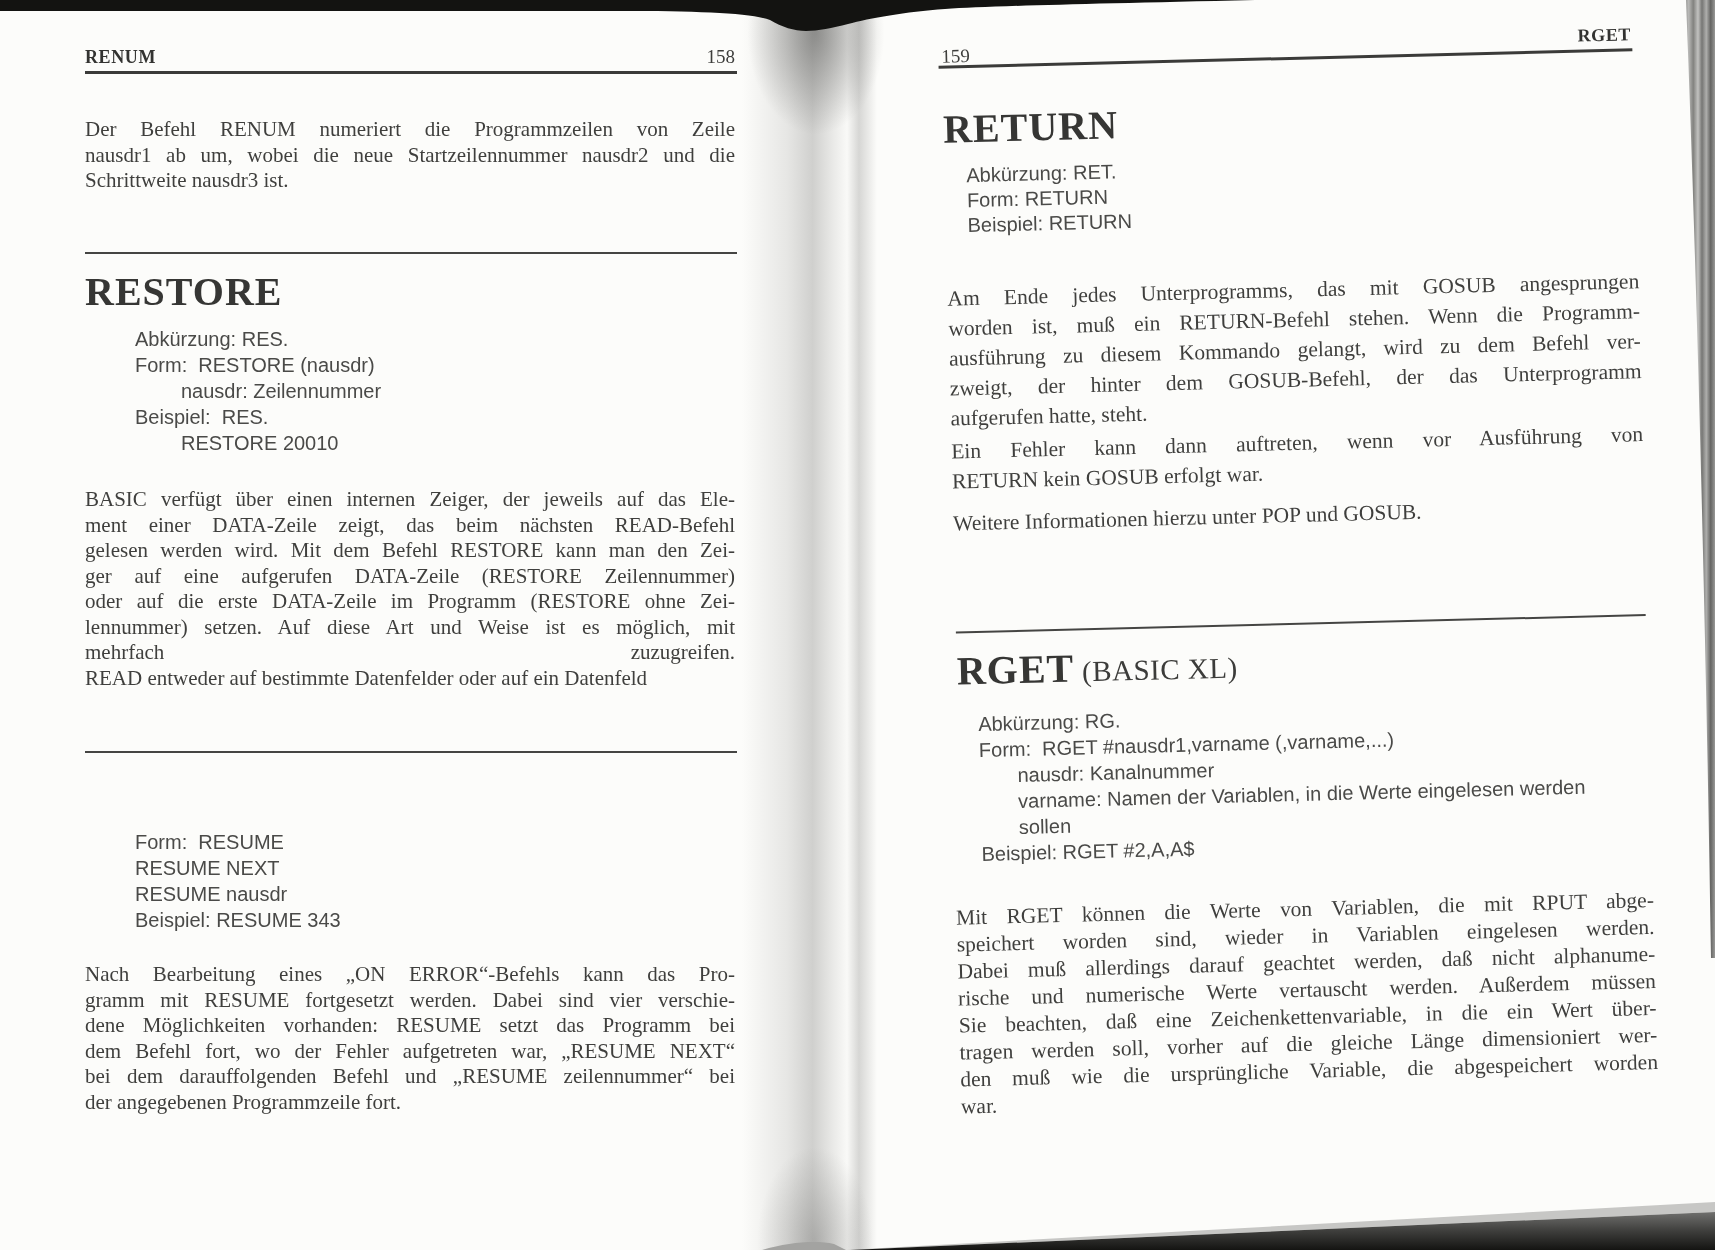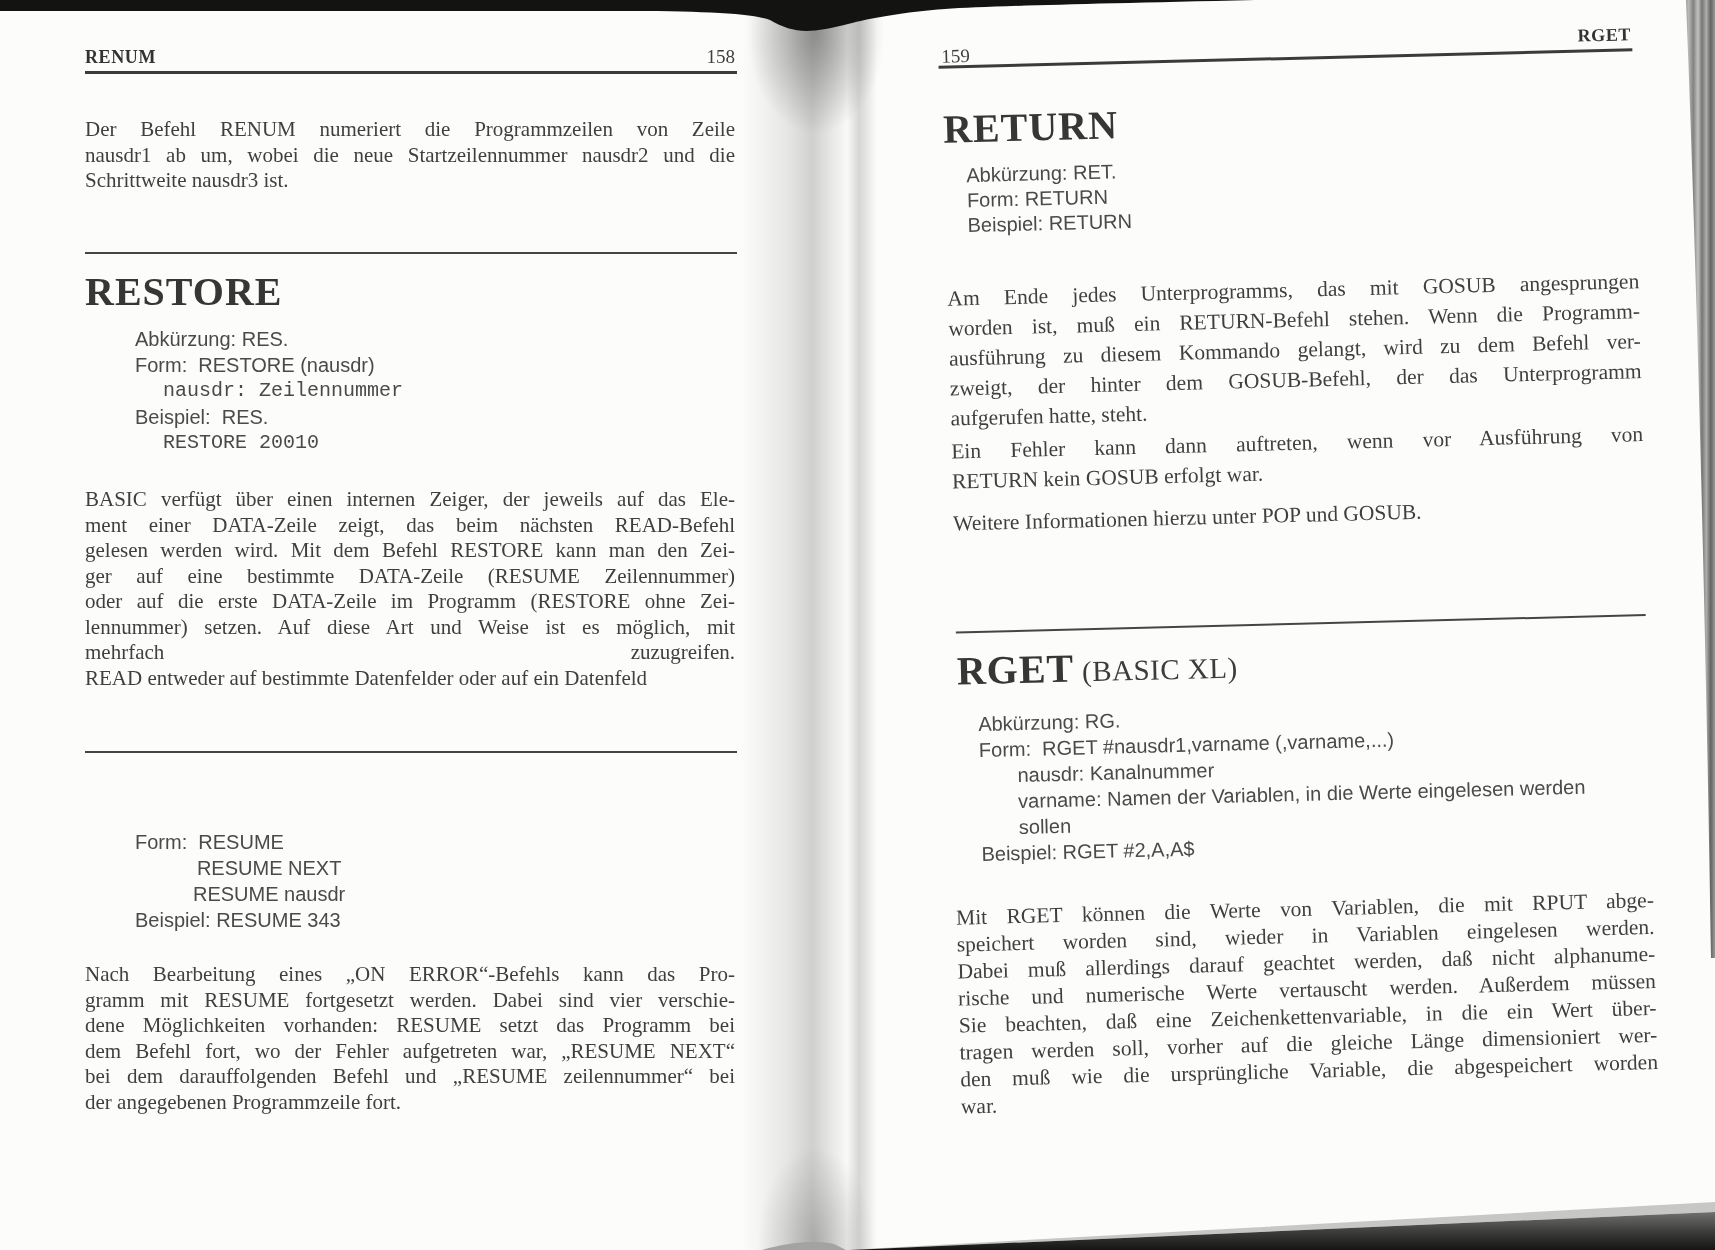--- a/index.html
+++ b/index.html
@@ -29,22 +29,22 @@
   .pnum{font-size:19px;color:#3e3e3c;}
   .hrule{background:#454543;height:2px;}
   .hrule.thick{height:3px;background:#3b3b39;}
 
   .shead{font-weight:bold;font-size:40px;letter-spacing:1px;color:#363634;white-space:nowrap;}
   .shead .hsuffix{font-weight:normal;font-size:29px;letter-spacing:.5px;color:#3c3c3a;}
 
   .spec{font-family:"Liberation Sans", sans-serif;font-size:20px;color:#4a4a48;}
   .sline{white-space:pre;}
   .spec-l .sline{line-height:26px;}
-  .ind53{margin-left:28px;font-family:Liberation Mono, monospace;}
-  .ind58{margin-left:58px;text-align:center;}
+  .ind53{margin-left:46px;}
+  .ind58{}
   .ind38{margin-left:38px;}
 
   .para{color:#3f3f3d;}
   .para .tline{text-align:justify;text-align-last:justify;white-space:normal;}
   .para .tline:last-child{text-align-last:auto;}
   .body-left{font-size:21px;line-height:25.5px;}
   .body-right{font-size:21.5px;}
   .lh30 .tline{line-height:30px;}
   .lh27 .tline{line-height:27px;}
 </style>
@@ -110,21 +110,21 @@
       <div class="sline">Form:  RESTORE (nausdr)</div>
       <div class="sline ind53">nausdr: Zeilennummer</div>
       <div class="sline">Beispiel:  RES.</div>
       <div class="sline ind53">RESTORE 20010</div>
     </div>
 
     <div class="abs para body-left" style="left:85px;top:487px;width:650px;">
         <div class="tline">BASIC verfügt über einen internen Zeiger, der jeweils auf das Ele-</div>
         <div class="tline">ment einer DATA-Zeile zeigt, das beim nächsten READ-Befehl</div>
         <div class="tline">gelesen werden wird. Mit dem Befehl RESTORE kann man den Zei-</div>
-        <div class="tline">ger auf eine bestimmte DATA-Zeile (RESUME Zeilennummer)</div>
+        <div class="tline">ger auf eine aufgerufen DATA-Zeile (RESTORE Zeilennummer)</div>
         <div class="tline">oder auf die erste DATA-Zeile im Programm (RESTORE ohne Zei-</div>
         <div class="tline">lennummer) setzen. Auf diese Art und Weise ist es möglich, mit</div>
         <div class="tline">mehrfach zuzugreifen.</div>
         <div class="tline">READ entweder auf bestimmte Datenfelder oder auf ein Datenfeld</div>
       </div>
 
     <div class="abs hrule" style="left:85px;top:751px;width:652px;"></div>
 
 
     <div class="abs spec spec-l" style="left:135px;top:829px;">

